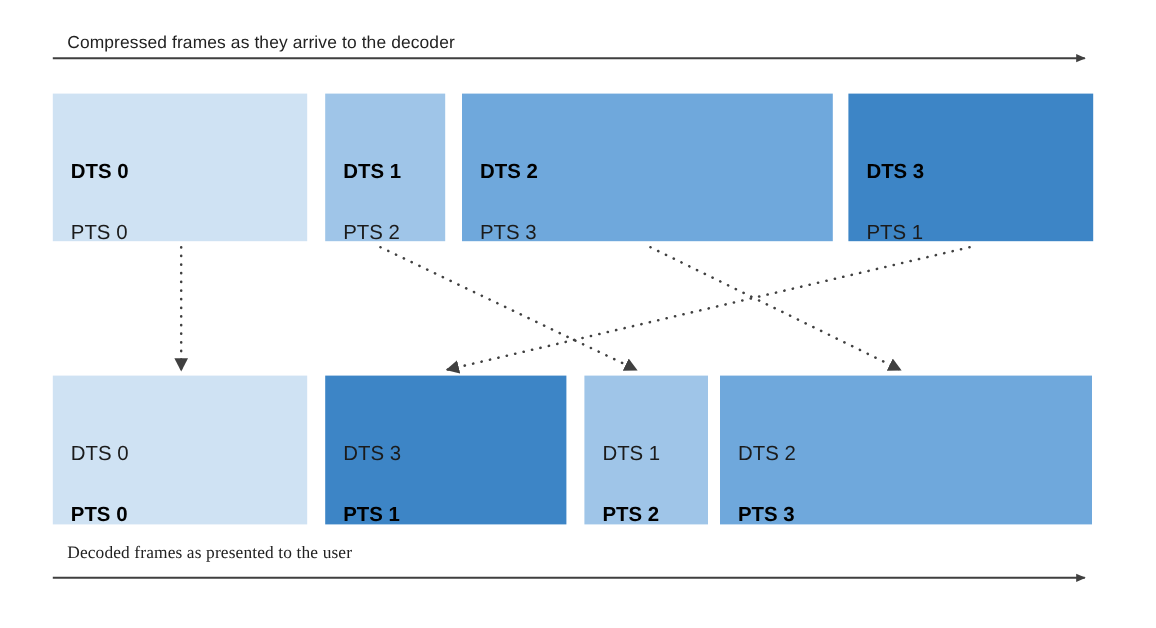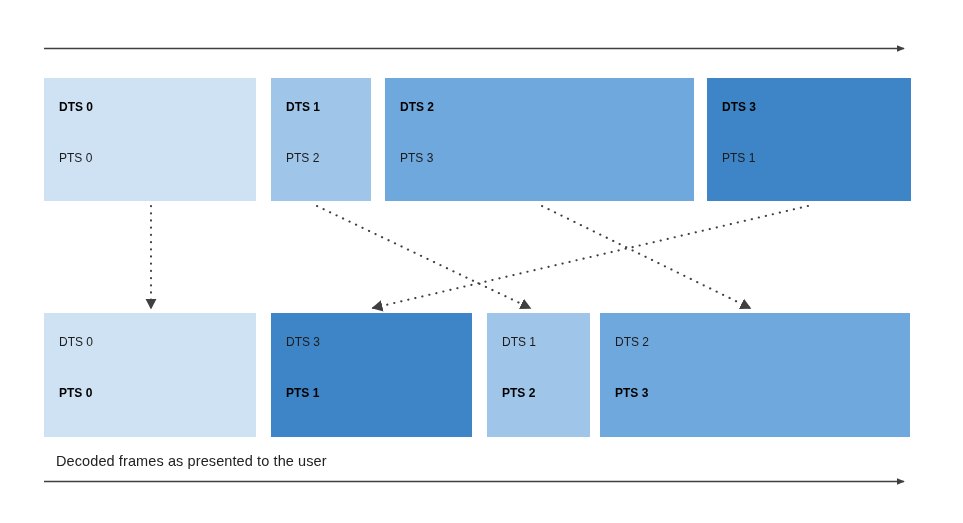--- a/index.html
+++ b/index.html
@@ -24,55 +24,57 @@
   
   .axis-label {
     position: absolute;
     font-size: 14.5px;
     line-height: 18px;
     color: #222222;
     white-space: nowrap;
     letter-spacing: 0.1px;
   }
   #top-axis-label { left: 56px; top: 27px; }
-  #bottom-axis-label { left: 56px; top: 452px; }
+  #bottom-axis-label { left: 56px; top: 452px; font-family: Liberation Serif, serif; }
 
   
   #axis-svg, #connector-svg {
     position: absolute;
     left: 0;
     top: 0;
     width: 963px;
     height: 523px;
     pointer-events: none;
   }
 
   
   .frame {
     position: absolute;
     box-sizing: border-box;
     padding: 0;
   }
   .frame .line {
     position: absolute;
     left: 15px;
-    font-size: 12px;
+    font-size: 17px;
     line-height: 17px;
     white-space: nowrap;
     color: #1b1b1b;
+    margin-top: 35px;
   }
   .frame .dts { top: 21px; }
   .frame .pts { top: 72px; }
   .frame .strong { font-weight: bold; color: #000000; }
 </style>
 </head>
 <body>
 
 <div id="stage">
 
+  <div class="axis-label" id="top-axis-label">Compressed frames as they arrive to the decoder</div>
 
   <div class="axis-label" id="bottom-axis-label">Decoded frames as presented to the user</div>
 
   <svg id="axis-svg">
     <defs>
       <marker id="axis-head" markerWidth="9" markerHeight="9" refX="7.2" refY="4" orient="auto" markerUnits="userSpaceOnUse">
         <path d="M0,0.6 L8,4 L0,7.4 Z" fill="#3f3f3f"></path>
       </marker>
       <marker id="dot-head" markerWidth="13" markerHeight="13" refX="9.5" refY="6.5" orient="auto" markerUnits="userSpaceOnUse">
         <path d="M0,0.8 L11,6.5 L0,12.2 Z" fill="#404040"></path>

